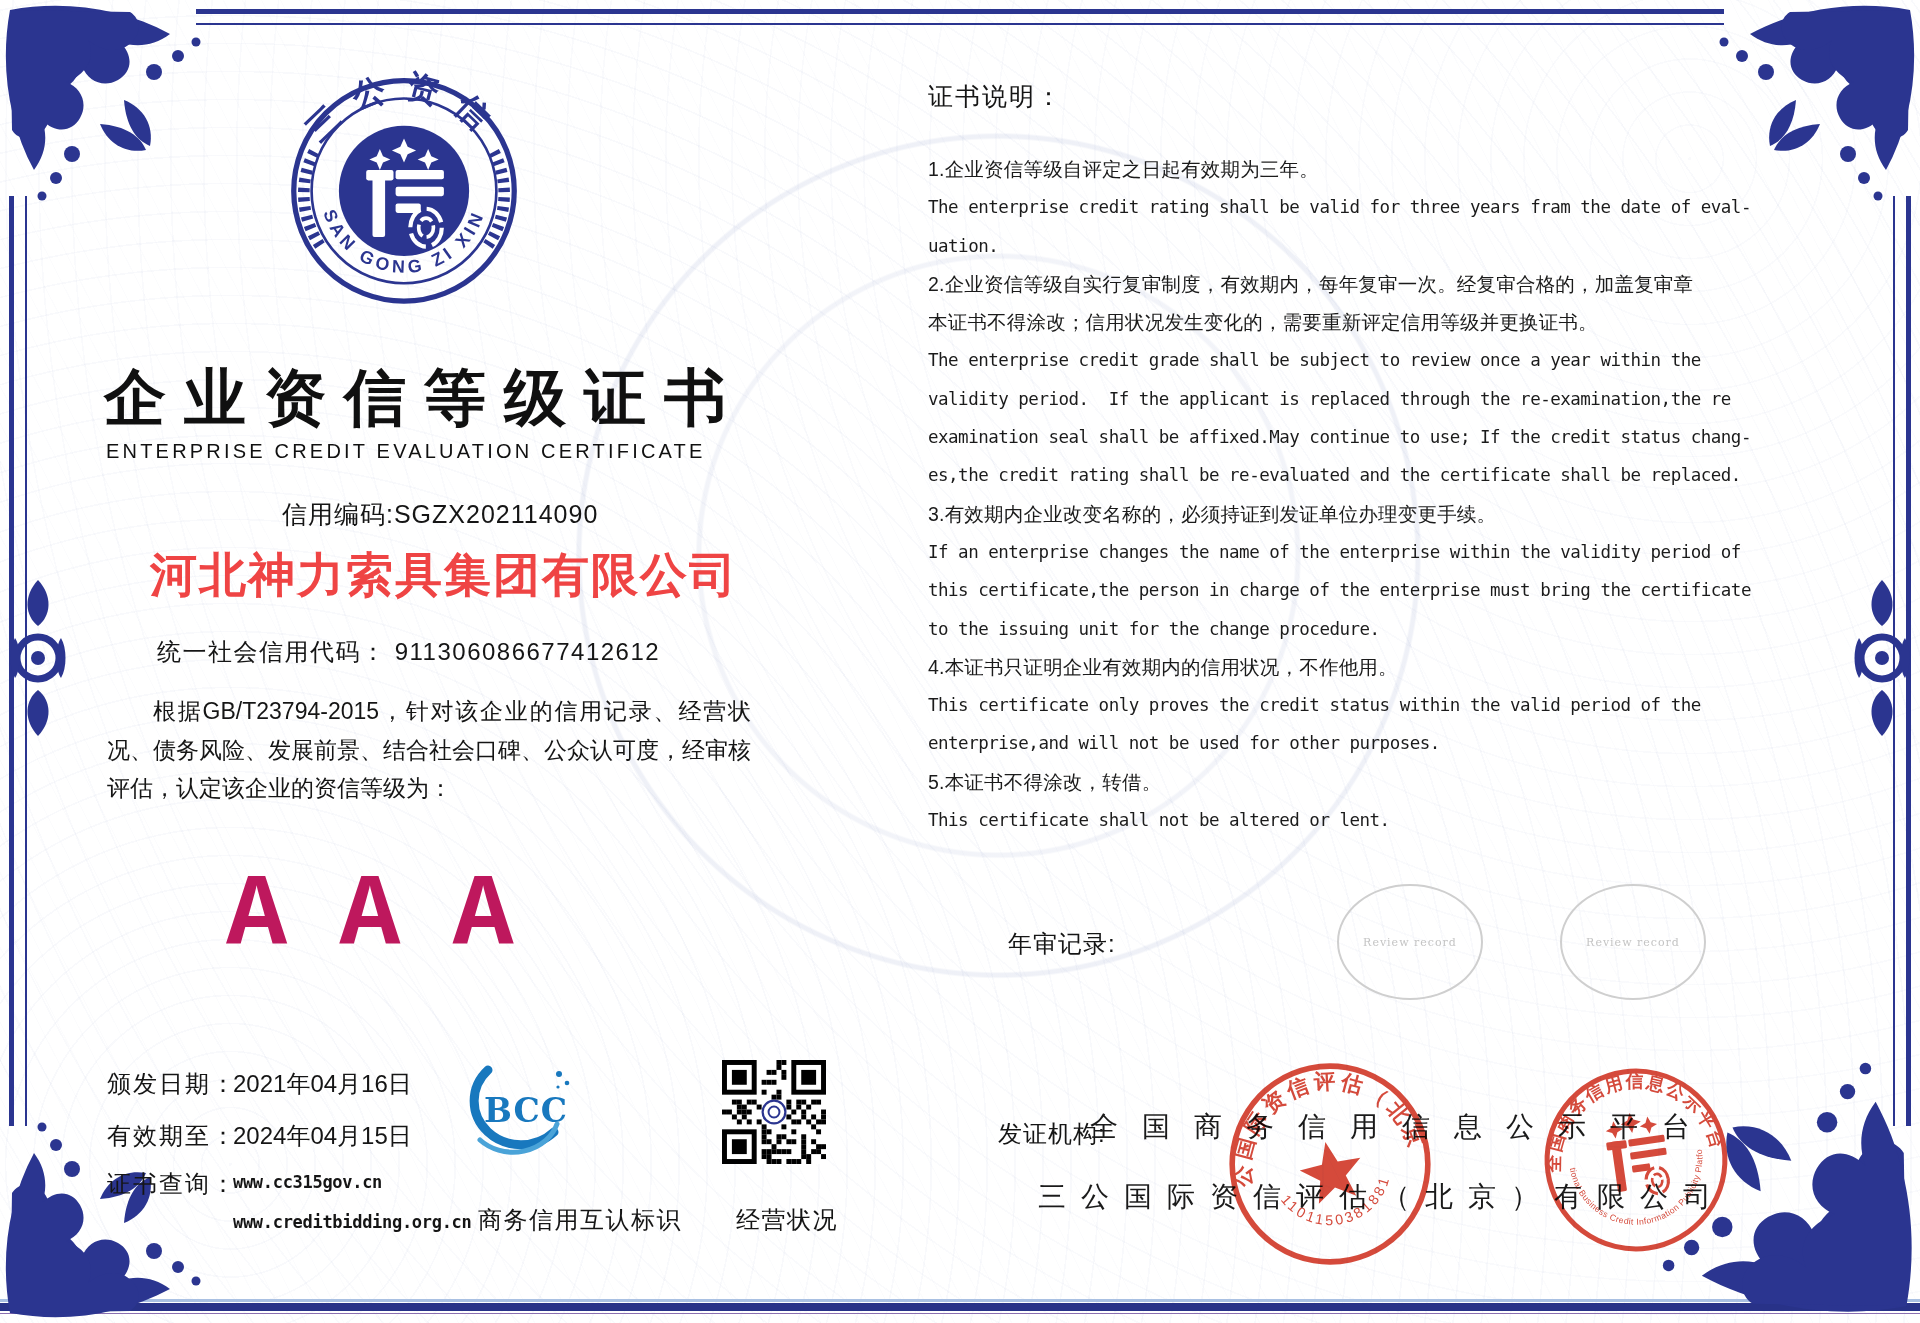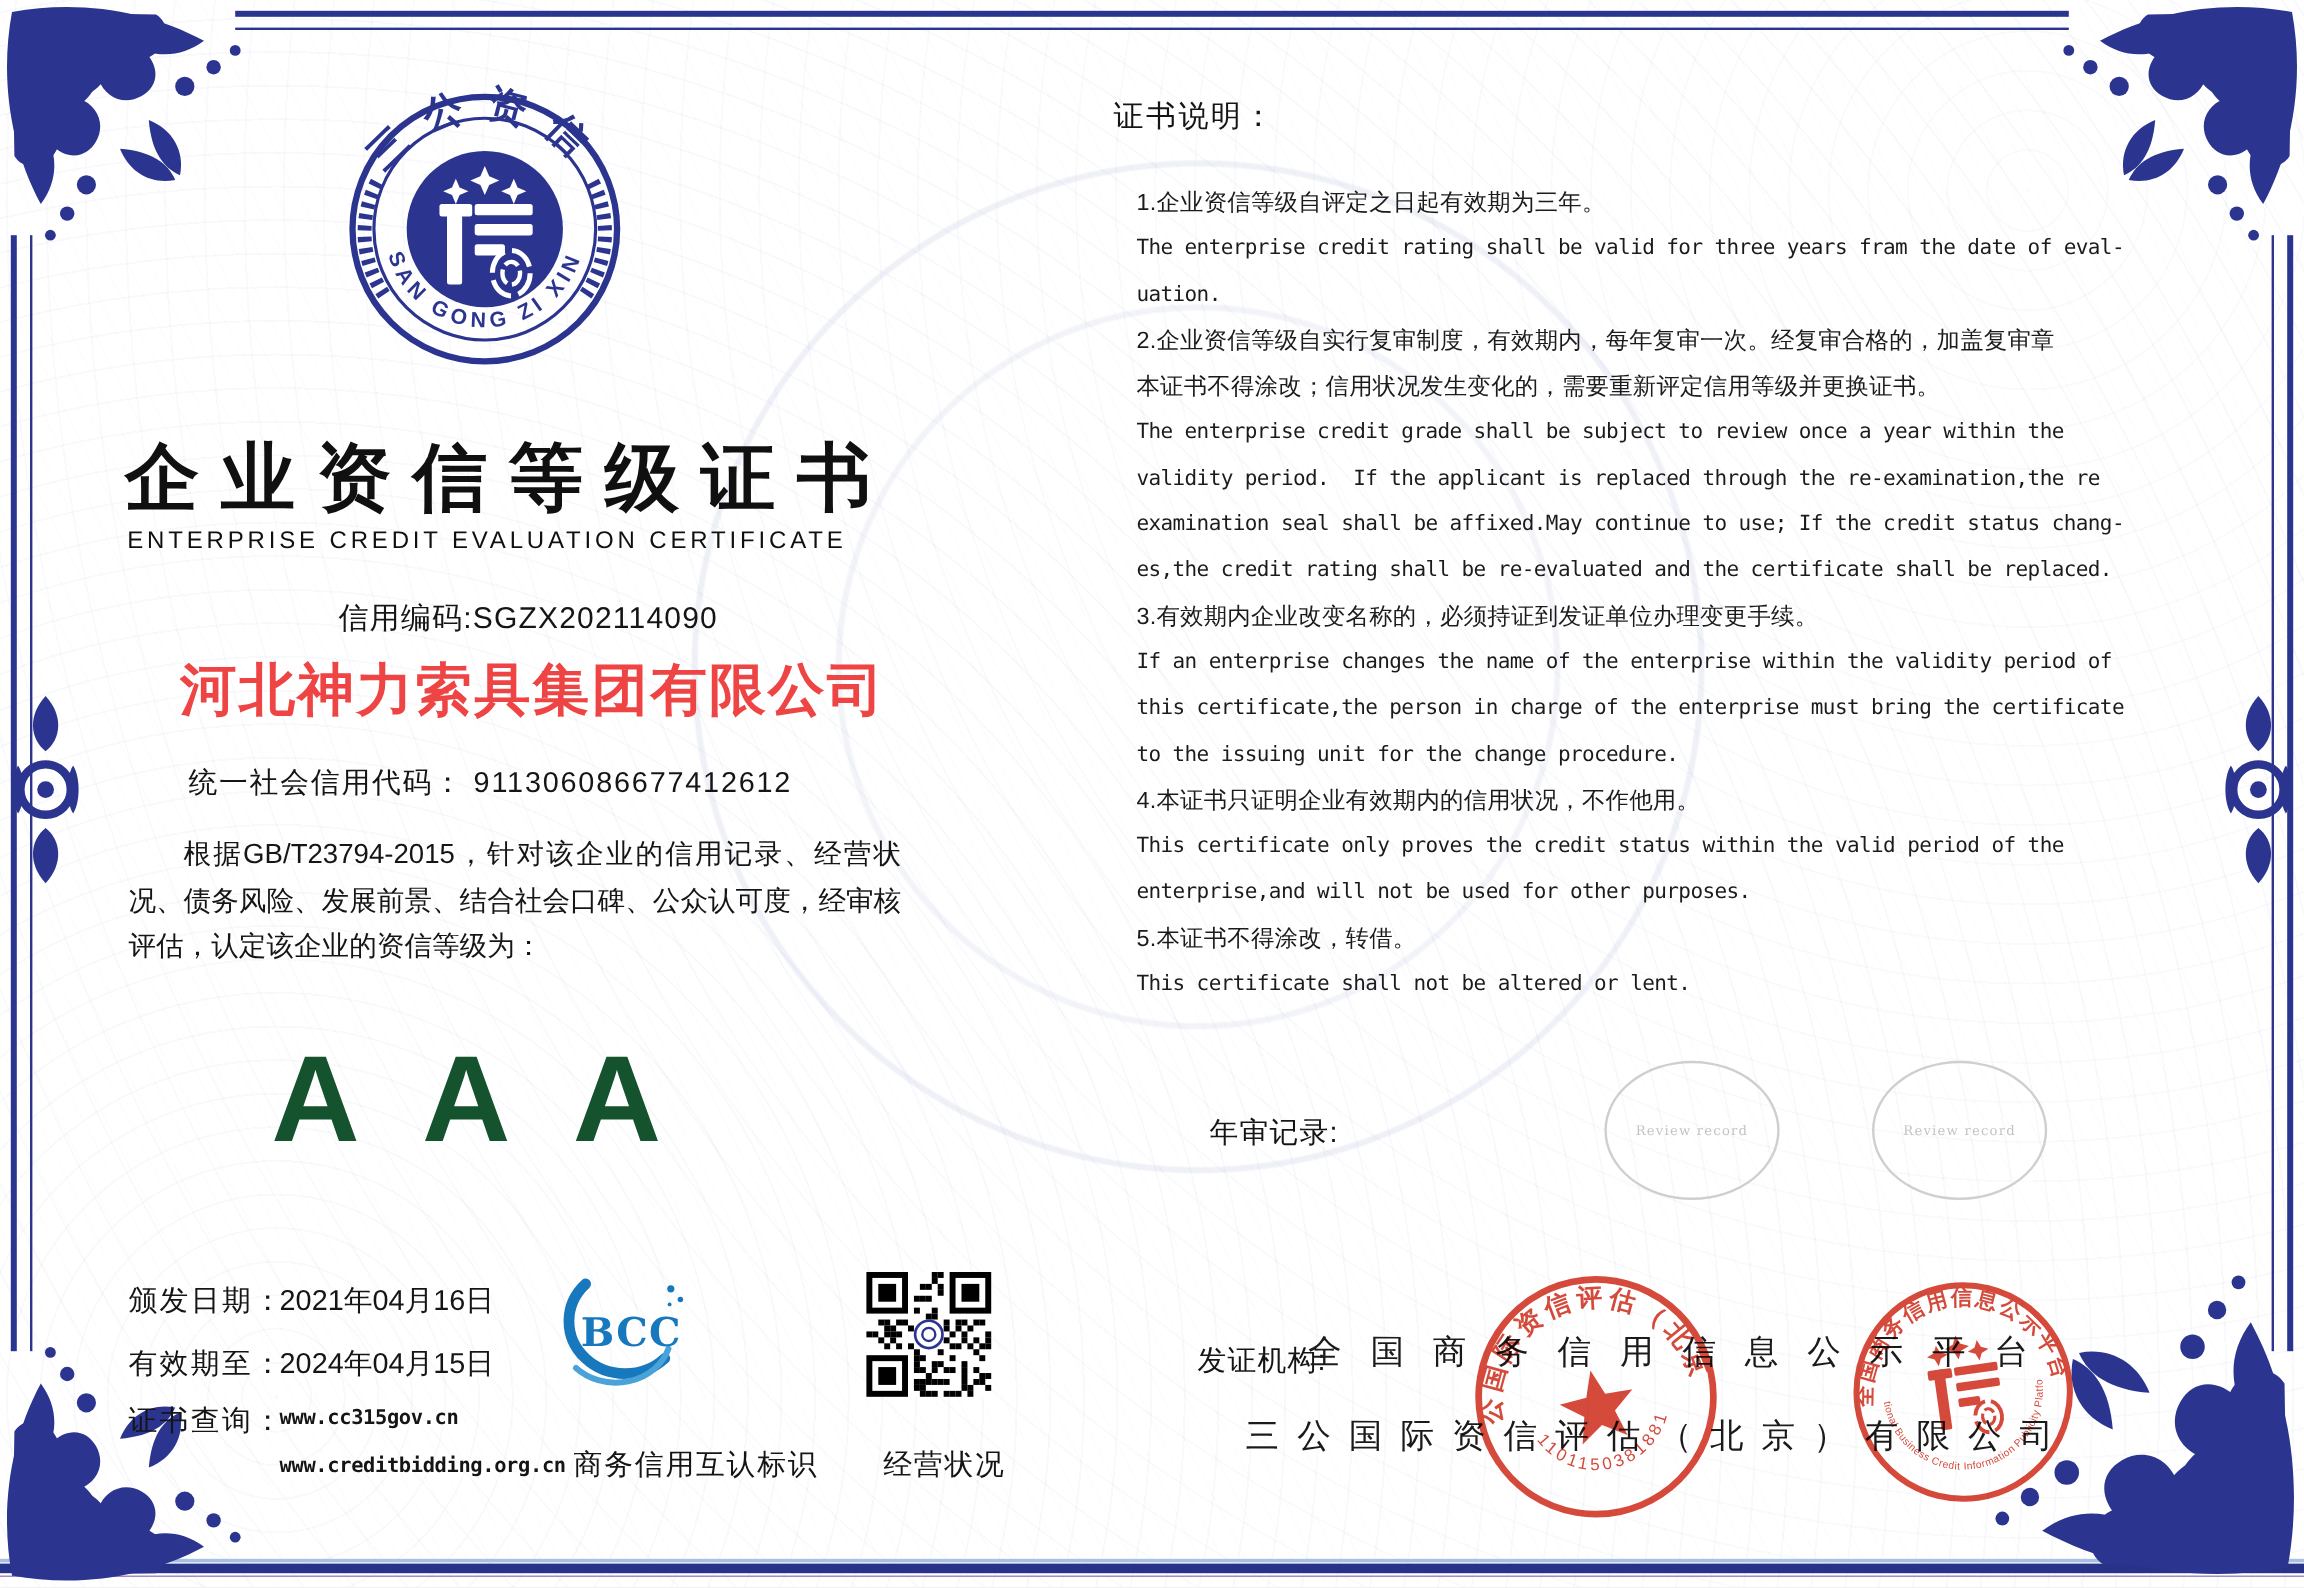--- a/index.html
+++ b/index.html
@@ -26,30 +26,30 @@
   .medallion{position:absolute;width:62px;height:160px;color:#2b3590;}
 
   
   .seal{left:278px;top:64px;width:252px;height:258px;}
   .title{left:104px;top:356px;font-size:62px;font-weight:bold;letter-spacing:18px;color:#101010;white-space:nowrap;}
   .subtitle{left:106px;top:440px;font-size:20px;font-weight:normal;letter-spacing:3.2px;color:#101010;white-space:nowrap;}
   .credit-code{left:282px;top:498px;font-size:25px;letter-spacing:1px;color:#151515;white-space:nowrap;}
   .company{left:150px;top:544px;font-size:47px;font-weight:bold;letter-spacing:2px;color:#ef4444;white-space:nowrap;}
   .social{left:157px;top:636px;font-size:24px;letter-spacing:1.5px;color:#151515;white-space:nowrap;}
   .statement{left:107px;top:692px;width:644px;font-size:23px;line-height:38.5px;text-align:justify;text-indent:2em;color:#151515;}
-  .rating{left:226px;top:858px;font-family:Liberation Sans, sans-serif;font-size:102px;font-weight:bold;
-          letter-spacing:52px;color:#14532d;white-space:nowrap;}
+  .rating{left:226px;top:858px;font-family:Liberation Mono, monospace;font-size:102px;font-weight:bold;
+          letter-spacing:52px;color:#be185d;white-space:nowrap;}
   .f-label{font-size:24px;color:#151515;letter-spacing:2px;white-space:nowrap;}
   .f-value{font-size:24px;color:#151515;white-space:nowrap;}
   .f-url{font-family:"DejaVu Sans Mono",monospace;font-size:17px;letter-spacing:-0.3px;color:#151515;white-space:nowrap;font-weight:bold;}
   .bcc-label,.qr-label{font-size:24px;letter-spacing:1.5px;color:#151515;white-space:nowrap;}
 
   
   .notes-header{left:928px;top:80px;font-size:25px;letter-spacing:2px;color:#151515;}
-  .notes{left:928px;top:150px;width:900px;margin-left:19px;}
+  .notes{left:928px;top:150px;width:900px;}
   .note-line{white-space:pre;height:38.3px;line-height:38.3px;color:#1b1b1b;}
   .note-line.zh{font-size:19.5px;letter-spacing:0.2px;}
   .note-line.en{font-family:"DejaVu Sans Mono",monospace;font-size:17.5px;letter-spacing:-0.5px;}
   .review-label{left:1008px;top:928px;font-size:24px;letter-spacing:1px;color:#151515;}
   .review-slot{position:absolute;width:142px;height:112px;border:2px solid #cfcfcf;border-radius:50%;
                display:flex;align-items:center;justify-content:center;}
   .review-slot span{font-size:11px;color:#c4c4c4;letter-spacing:1px;font-family:"DejaVu Serif",serif;}
   .issuer-label{left:998px;top:1118px;font-size:24px;letter-spacing:1px;color:#151515;}
   .issuer-line1{left:1090px;top:1108px;font-size:28px;letter-spacing:24px;color:#1a1a1a;white-space:nowrap;}
   .issuer-line2{left:1038px;top:1178px;font-size:28px;letter-spacing:15px;color:#1a1a1a;white-space:nowrap;}

